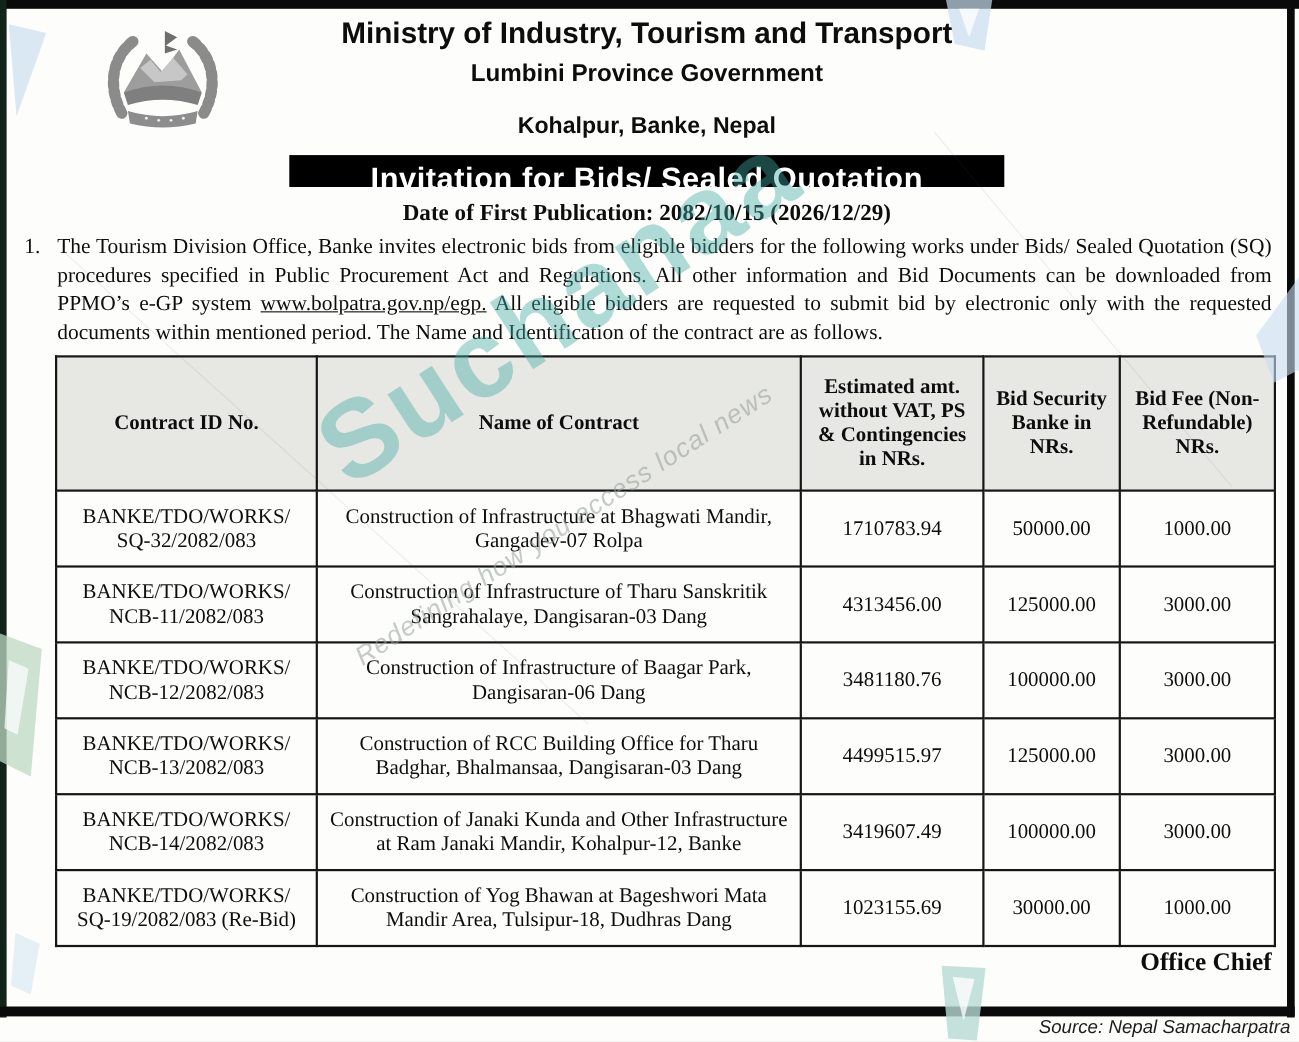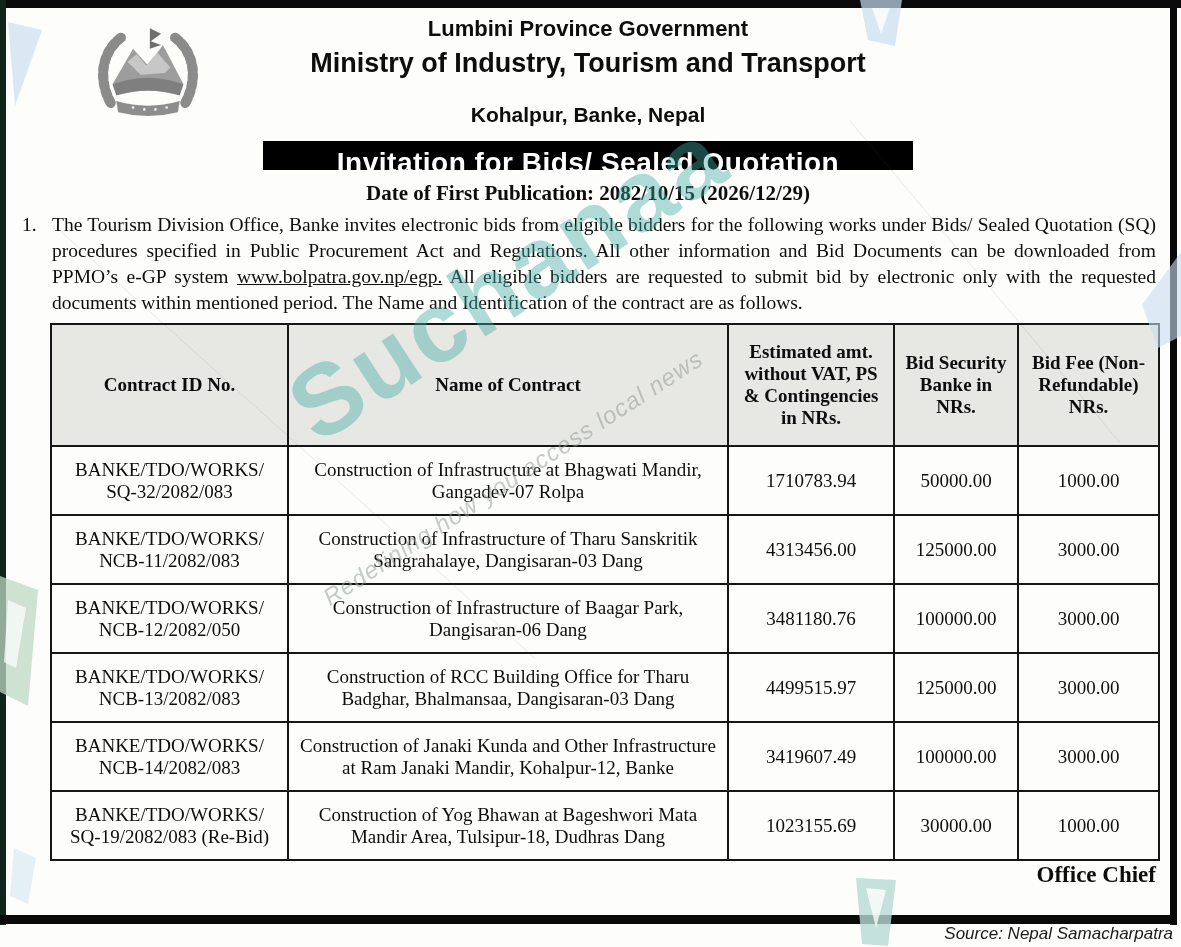--- a/index.html
+++ b/index.html
@@ -105,22 +105,22 @@
         <path d="M22,72 Q60,58 98,72 L94,84 Q60,74 26,84 Z" fill="#7f7f7f"></path>
 
         <path d="M26,90 Q60,100 94,90 L92,102 Q60,110 28,102 Z" fill="#8d8d8d"></path>
         <circle cx="44" cy="97" r="1.4" fill="#efefef"></circle>
         <circle cx="56" cy="99" r="1.4" fill="#efefef"></circle>
         <circle cx="68" cy="99" r="1.4" fill="#efefef"></circle>
         <circle cx="80" cy="97" r="1.4" fill="#efefef"></circle>
       </svg>
     </div>
 
+    <div class="h-line h2">Ministry of Industry, Tourism and Transport</div>
     <div class="h-line h1">Lumbini Province Government</div>
-    <div class="h-line h2">Ministry of Industry, Tourism and Transport</div>
     <div class="h-line h4">Kohalpur, Banke, Nepal</div>
 
     <div class="banner">Invitation for Bids/ Sealed Quotation</div>
 
     <div class="dateline">Date of First Publication: 2082/10/15 (2026/12/29)</div>
 
     <div class="intro">
       <span class="num">1.</span>
       <span class="body"><span>The Tourism Division Office, Banke invites electronic bids from eligible bidders for the following works under Bids/ Sealed Quotation (SQ) procedures specified in Public Procurement Act and Regulations. All other information and Bid Documents can be downloaded from PPMO’s e-GP system </span><a href="#">www.bolpatra.gov.np/egp.</a><span> All eligible bidders are requested to submit bid by electronic only with the requested documents within mentioned period. The Name and Identification of the contract are as follows.</span></span>
     </div>
@@ -151,21 +151,21 @@
           <td>1000.00</td>
         </tr>
         <tr>
           <td><span>BANKE/TDO/WORKS/</span><br><span>NCB-11/2082/083</span></td>
           <td>Construction of Infrastructure of Tharu Sanskritik Sangrahalaye, Dangisaran-03 Dang</td>
           <td>4313456.00</td>
           <td>125000.00</td>
           <td>3000.00</td>
         </tr>
         <tr>
-          <td><span>BANKE/TDO/WORKS/</span><br><span>NCB-12/2082/050</span></td>
+          <td><span>BANKE/TDO/WORKS/</span><br><span>NCB-12/2082/083</span></td>
           <td>Construction of Infrastructure of Baagar Park, Dangisaran-06 Dang</td>
           <td>3481180.76</td>
           <td>100000.00</td>
           <td>3000.00</td>
         </tr>
         <tr>
           <td><span>BANKE/TDO/WORKS/</span><br><span>NCB-13/2082/083</span></td>
           <td>Construction of RCC Building Office for Tharu Badghar, Bhalmansaa, Dangisaran-03 Dang</td>
           <td>4499515.97</td>
           <td>125000.00</td>

